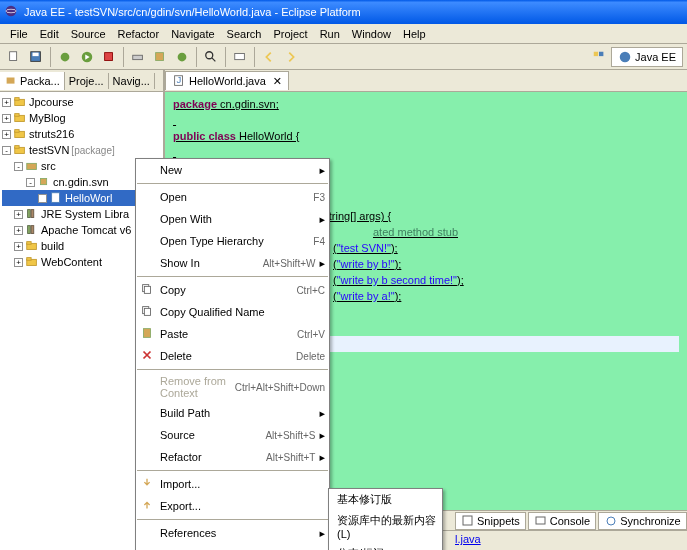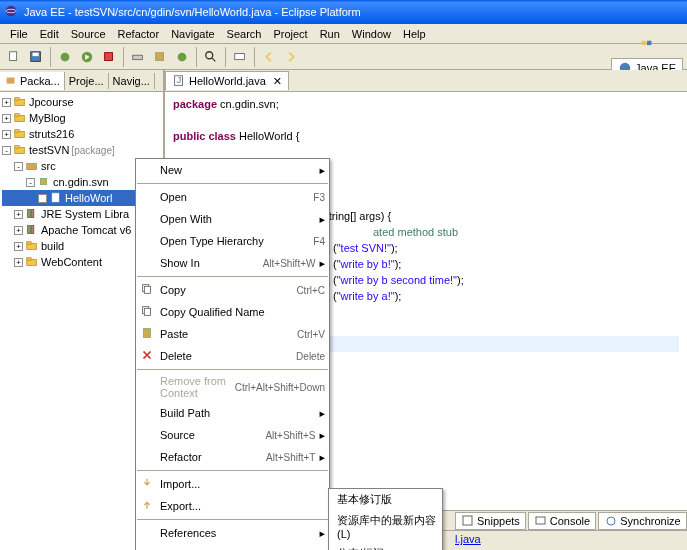--- a/index.html
+++ b/index.html
@@ -4,39 +4,39 @@
 <style>
 *{margin:0;padding:0;box-sizing:border-box;font-family:Tahoma,Arial,sans-serif;font-size:11px;}
 body{background:#ece9d8;width:687px;height:550px;overflow:hidden;position:relative;}
 .titlebar{background:linear-gradient(to bottom,#0058e6,#3d8bff 10%,#0058e6);height:24px;display:flex;align-items:center;padding:0 4px;color:#fff;}
 .titlebar .icon{width:16px;height:16px;margin-right:4px;}
 .menubar{background:#ece9d8;height:20px;display:flex;align-items:center;padding:0 4px;border-bottom:1px solid #aca899;}
 .menubar span{padding:2px 6px;cursor:default;}
 .toolbar{background:#ece9d8;height:26px;display:flex;align-items:center;padding:0 4px;border-bottom:1px solid #aca899;gap:2px;}
 .tb-btn{width:20px;height:20px;display:inline-flex;align-items:center;justify-content:center;border:1px solid transparent;}
 .tb-sep{width:1px;height:20px;background:#aca899;margin:0 2px;}
-.persp{margin-left:auto;display:flex;align-items:center;gap:2px;flex-direction:column;}
+.persp{margin-left:auto;display:flex;align-items:center;gap:2px;}
 .persp-btn{padding:2px 6px;border:1px solid #aca899;background:#fff;display:flex;align-items:center;gap:3px;height:20px;}
 .main{display:flex;height:calc(100% - 70px);}
 .left{width:165px;border-right:2px solid #aca899;display:flex;flex-direction:column;background:#fff;}
 .viewtabs{background:#ece9d8;height:22px;display:flex;align-items:center;border-bottom:1px solid #aca899;font-size:10px;}
 .viewtab{padding:2px 4px;border-right:1px solid #aca899;display:flex;align-items:center;gap:2px;}
 .viewtab.active{background:#fff;}
 .tree{flex:1;overflow:auto;padding:2px;color:#000;}
 .tree-item{display:flex;align-items:center;gap:2px;padding:1px 0;white-space:nowrap;}
 .tree-item.i1{padding-left:12px;}
 .tree-item.i2{padding-left:24px;}
 .tree-item.i3{padding-left:36px;}
 .tree-item .exp{width:9px;height:9px;border:1px solid #919191;font-size:8px;line-height:7px;text-align:center;background:#fff;}
 .tree-item.sel{background:#316ac5;color:#fff;}
 .tree-deco{color:#888;font-size:10px;}
 .right{flex:1;display:flex;flex-direction:column;}
 .edtabs{background:#ece9d8;height:22px;display:flex;align-items:center;border-bottom:1px solid #aca899;}
 .edtab{background:#fff;padding:2px 6px;border:1px solid #aca899;border-bottom:none;display:flex;align-items:center;gap:3px;}
-.editor{flex:1;background:#ffffff;padding:4px 8px;font-family:'Courier New',monospace;font-size:12px;line-height:16px;position:relative;overflow:auto;}
+.editor{flex:1;background:#86efac;padding:4px 8px;font-family:'Courier New',monospace;font-size:12px;line-height:16px;position:relative;overflow:auto;text-decoration:underline;}
 .editor .kw{color:#7f0055;font-weight:bold;}
 .editor .cm{color:#3f7f5f;padding-left:40px;}
 .editor .cmt{color:#3f5fbf;}
 .editor .str{color:#2a00ff;}
 .editor .hl{background:#e8f2fe;display:block;width:100%;}
 .ctxmenu{position:absolute;left:135px;top:158px;width:195px;background:#fff;border:1px solid #808080;box-shadow:2px 2px 3px rgba(0,0,0,0.3);z-index:100;}
 .ctxitem{display:flex;align-items:center;padding:3px 4px;cursor:default;}
 .ctxitem.dis{color:#aca899;}
 .ctxitem .ci-icon{width:16px;height:16px;margin-right:4px;flex-shrink:0;}
 .ctxitem .ci-label{flex:1;}

